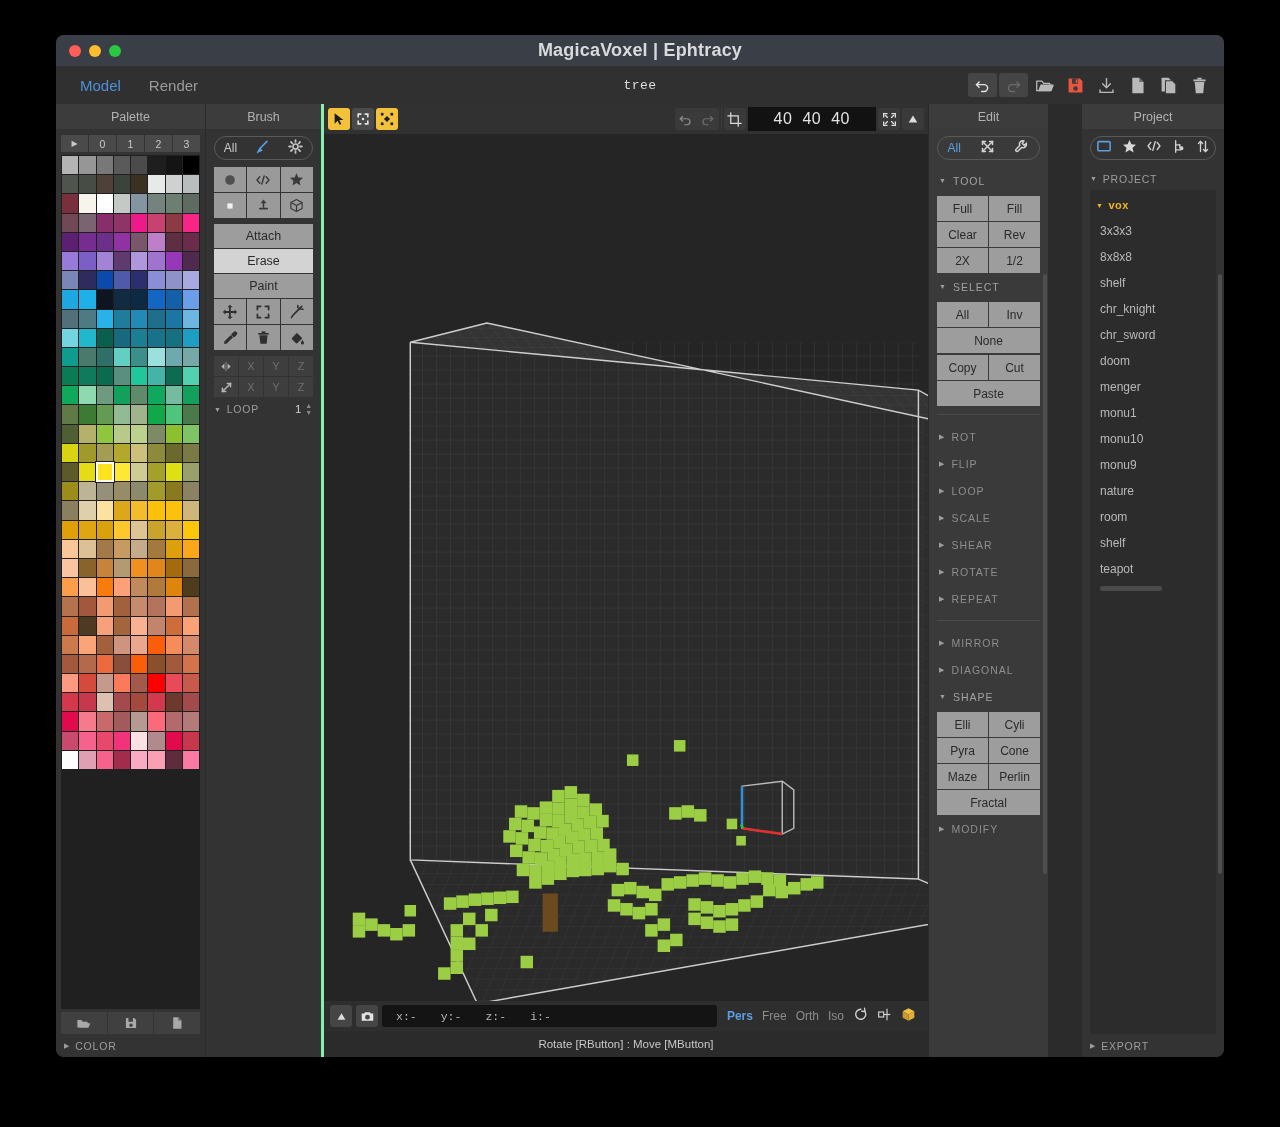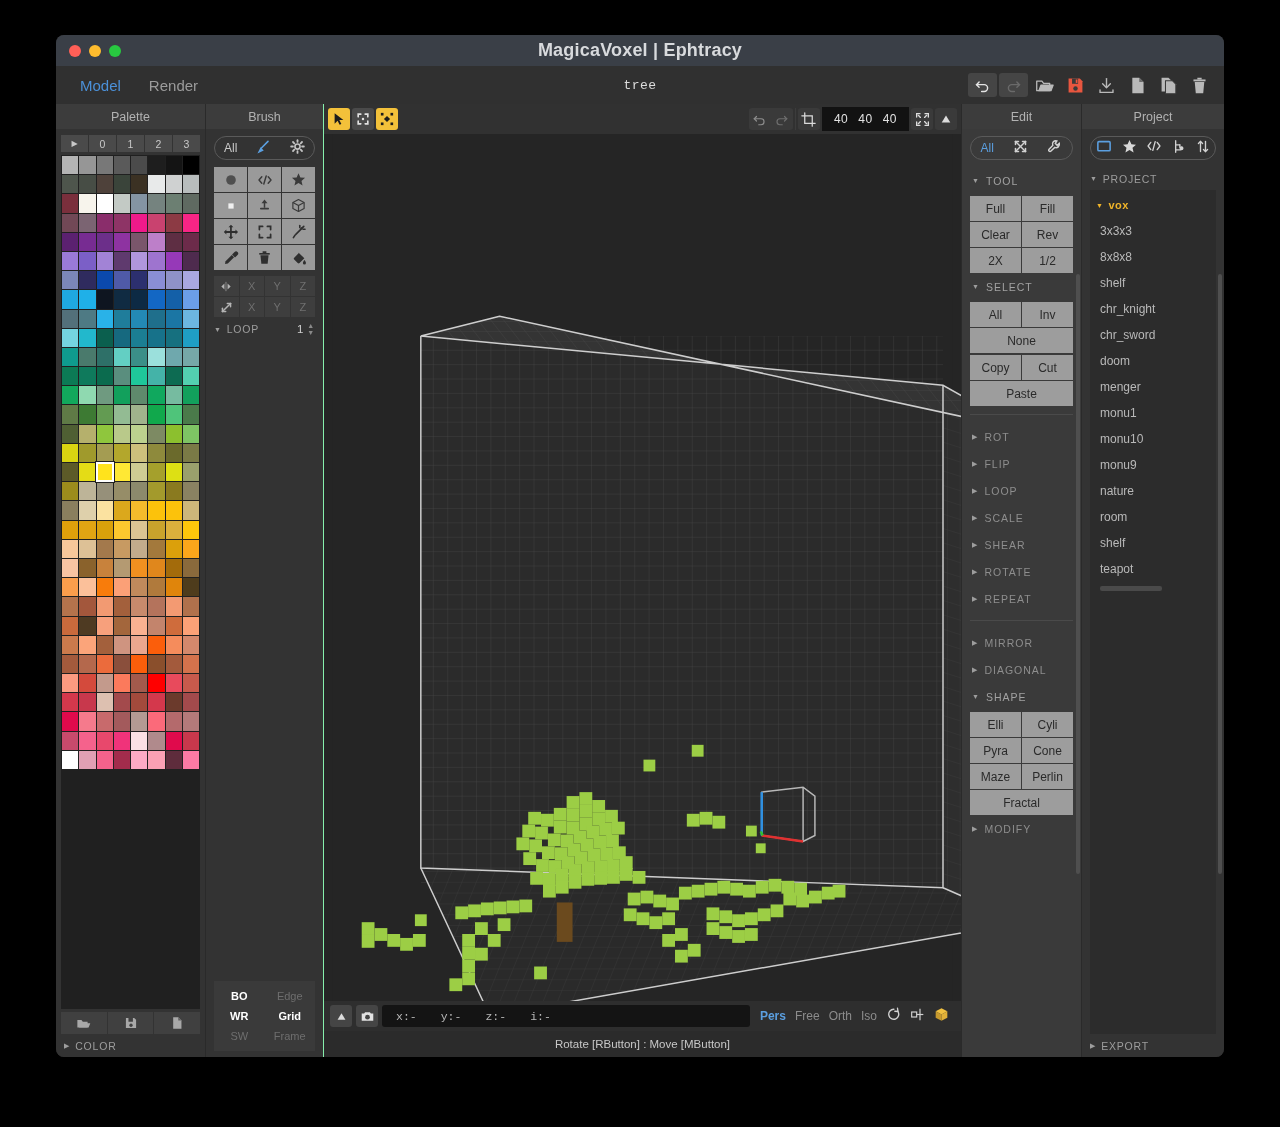--- a/index.html
+++ b/index.html
@@ -99,21 +99,21 @@
   .sect-row {
     height: 23px; display: flex; align-items: center; gap: 5px;
     padding-left: 8px; font-size: 10.5px; color: #9d9d9d; letter-spacing: .8px;
     cursor: default;
   }
   .tri { font-size: 7px; color: #9d9d9d; }
   
   .brush-col {
     width: 118px; flex: 0 0 118px; background: #333333;
     display: flex; flex-direction: column;
-    border-right: 1px solid #86efac;
+    border-right: 3px solid #86efac;
   }
   .pill {
     margin: 7px 8px; height: 24px; border: 1px solid #5a5a5a; border-radius: 12px;
     display: flex; align-items: center; justify-content: space-around;
     color: #c9c9c9; font-size: 12px; cursor: default;
   }
   .grid3 { display: grid; grid-template-columns: repeat(3, 1fr); gap: 1px; margin: 0 8px; }
   .gcell {
     background: #4a4a4a; height: 25px; display: flex; align-items: center; justify-content: center;
     font-size: 11.5px; color: #2b2b2b; cursor: default;
@@ -159,23 +159,23 @@
     width: 22px; height: 22px; display: flex; align-items: center; justify-content: center;
     border-radius: 3px; cursor: default; flex: 0 0 auto;
   }
   .vt.yellow { background: #f3c13a; }
   .vt.grey { background: #4a4a4a; }
   .vt.plain { background: transparent; }
   .vt-spacer { flex: 1; }
   .vt-sep { width: 1px; height: 22px; background: #3c3c3c; }
   .vt-group { display: flex; align-items: center; background: #3a3a3a; border-radius: 3px; }
   .vt-wide {
-    background: #121212; color: #e2e2e2; font-size: 12px;
+    background: #121212; color: #e2e2e2; font-size: 16px;
     height: 24px; display: flex; align-items: center; justify-content: center;
-    padding: 0 12px; gap: 10px; letter-spacing: .5px;
+    padding: 0 26px; gap: 10px; letter-spacing: .5px;
   }
   .canvas-wrap { flex: 1; position: relative; background: #252525; overflow: hidden; }
   .canvas-wrap svg.scene { position: absolute; inset: 0; width: 100%; height: 100%; }
   .statusbar {
     height: 30px; flex: 0 0 30px; background: #2e2e2e;
     display: flex; align-items: center; gap: 4px; padding: 0 6px;
   }
   .sb-btn {
     width: 22px; height: 22px; background: #454545; border-radius: 3px;
     display: flex; align-items: center; justify-content: center; cursor: default;
@@ -214,20 +214,21 @@
   .edivider { height: 1px; background: #4a4a4a; margin: 8px 8px; }
   .vscroll {
     position: absolute; right: 1px; top: 170px; width: 4px; height: 600px;
     background: #4f4f4f; border-radius: 2px;
   }
   
   .proj-col {
     width: 143px; flex: 0 0 143px; background: #333333;
     display: flex; flex-direction: column; position: relative;
     border-left: 1px solid #2a2a2a;
+    margin-left: 33px;
   }
   .proj-pill {
     margin: 7px 8px; height: 24px; border: 1px solid #5a5a5a; border-radius: 12px;
     display: flex; align-items: center; justify-content: space-around; cursor: default;
   }
   .proj-list {
     margin: 0 8px; background: #2c2c2c; flex: 1; overflow: hidden; padding-top: 2px;
   }
   .proj-item {
     height: 26px; display: flex; align-items: center; padding-left: 10px;
@@ -671,20 +672,25 @@
             </svg>
         </div>
         <div class="gcell icon">
           <svg width="15" height="15" viewBox="0 0 20 20" fill="none" stroke="#3a3a3a" stroke-width="1.6" stroke-linejoin="round">
               <path d="M10 2 L17.5 6 V14 L10 18 L2.5 14 V6 z"></path>
               <path d="M2.5 6 L10 10 L17.5 6"></path>
               <path d="M10 10 V18"></path>
             </svg>
         </div>
       </div>
+      <div class="stack">
+        <div class="mbtn">Attach</div>
+        <div class="mbtn on">Erase</div>
+        <div class="mbtn">Paint</div>
+      </div>
       <div class="grid3" style="margin-top:1px">
         <div class="gcell icon">
           <svg width="16" height="16" viewBox="0 0 20 20" fill="#2f2f2f">
               <path d="M10 1 l3 3.2 h-2 v4.6 h4.6 v-2 L18.8 10 l-3.2 3.2 v-2 h-4.6 v4.6 h2 L10 19 l-3.2-3.2 h2 v-4.6 H4.2 v2 L1 10 l3.2-3.2 v2 h4.6 V4.2 h-2 z"></path>
             </svg>
         </div>
         <div class="gcell icon">
           <svg width="16" height="16" viewBox="0 0 20 20" fill="none" stroke="#2f2f2f" stroke-width="2.2" stroke-linecap="round">
               <path d="M3 7 V3 h4"></path>
               <path d="M13 3 h4 v4"></path>
@@ -749,36 +755,20 @@
       </div>
       <div class="voxrow">
         <span style="display:flex;align-items:center;gap:5px">
           <span class="tri">▼</span>
           <span>LOOP</span>
         </span>
         <span style="display:flex;align-items:center;gap:3px;color:#cfcfcf;font-size:11.5px">
           <span>1</span>
           <span style="font-size:7px;line-height:7px;display:flex;flex-direction:column;color:#8a8a8a">▲<span>▼</span></span>
         </span>
-      </div>
-      <div class="brush-bottom">
-        <div class="bo-box">
-          <div class="bo-row">
-            <div class="bo-cell on">BO</div>
-            <div class="bo-cell off">Edge</div>
-          </div>
-          <div class="bo-row">
-            <div class="bo-cell on">WR</div>
-            <div class="bo-cell on">Grid</div>
-          </div>
-          <div class="bo-row">
-            <div class="bo-cell off">SW</div>
-            <div class="bo-cell off">Frame</div>
-          </div>
-        </div>
       </div>
     </div>
 
     <div class="view-col">
       <div class="view-toolbar">
         <div class="vt yellow">
           <svg width="14" height="14" viewBox="0 0 16 16" fill="#1c1c1c">
               <path d="M3 1.5 L13 9 H8.4 l2.3 4.6 -2 1 -2.3-4.6 L3 13.4 z"></path>
             </svg>
         </div>

